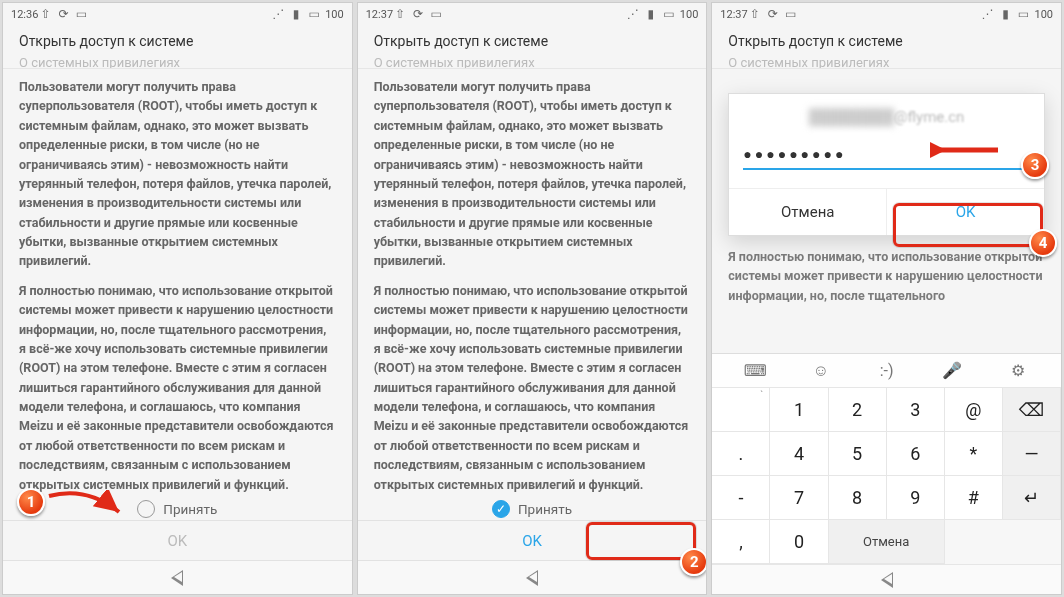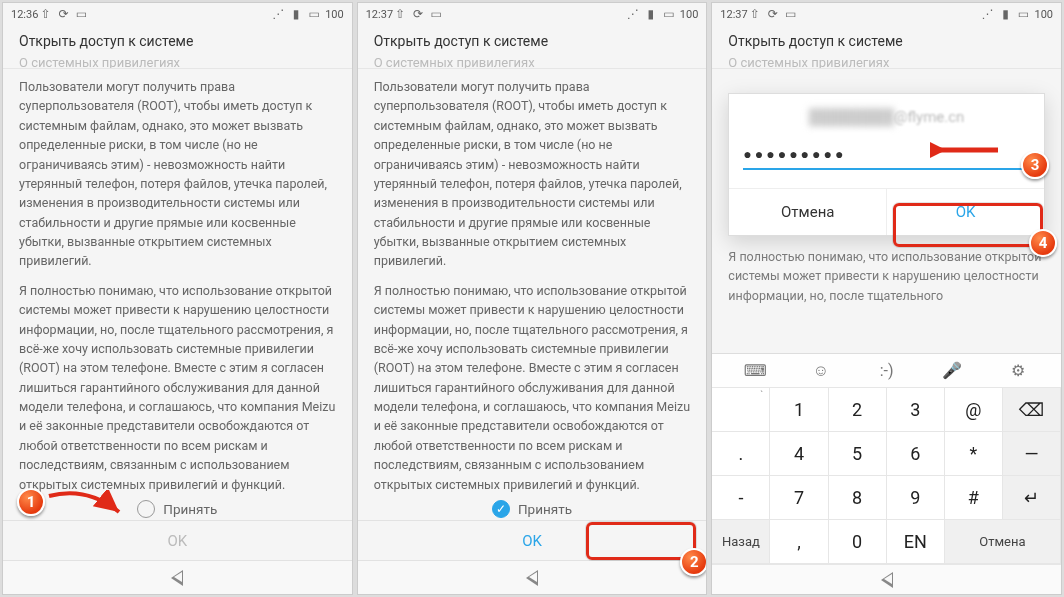--- a/index.html
+++ b/index.html
@@ -53,21 +53,21 @@
     filter: blur(0.3px);
   }
   .body {
     flex: 1;
     overflow: hidden;
     padding: 8px 16px 0;
     font-size: 12.5px;
     line-height: 1.55;
     color: #666;
   }
-  .body p { margin-bottom: 10px; }
+  .body p { margin-bottom: 10px; font-weight: bold; }
   .accept-row {
     display: flex;
     align-items: center;
     justify-content: center;
     gap: 8px;
     padding: 6px 0 2px;
     font-size: 13.5px;
     color: #666;
     position: relative;
   }
@@ -397,35 +397,27 @@
             <span class="main">9</span>
           </div>
           <div class="key">
             <span class="sub"></span>
             <span class="main">#</span>
           </div>
           <div class="key gray">
             <span class="sub"></span>
             <span class="main">↵</span>
           </div>
-          <div class="key gray wide" style="grid-column: span 1;">
-            <span class="sub"></span>
-            <span class="main">Назад</span>
-          </div>
           <div class="key">
             <span class="sub"></span>
             <span class="main">,</span>
           </div>
           <div class="key">
             <span class="sub"></span>
             <span class="main">0</span>
-          </div>
-          <div class="key">
-            <span class="sub"></span>
-            <span class="main">EN</span>
           </div>
           <div class="key gray wide" style="grid-column: span 2;">
             <span class="sub"></span>
             <span class="main">Отмена</span>
           </div>
         </div>
       <div class="kb-nav">
         <span class="navback"></span>
       </div>
     </div>

